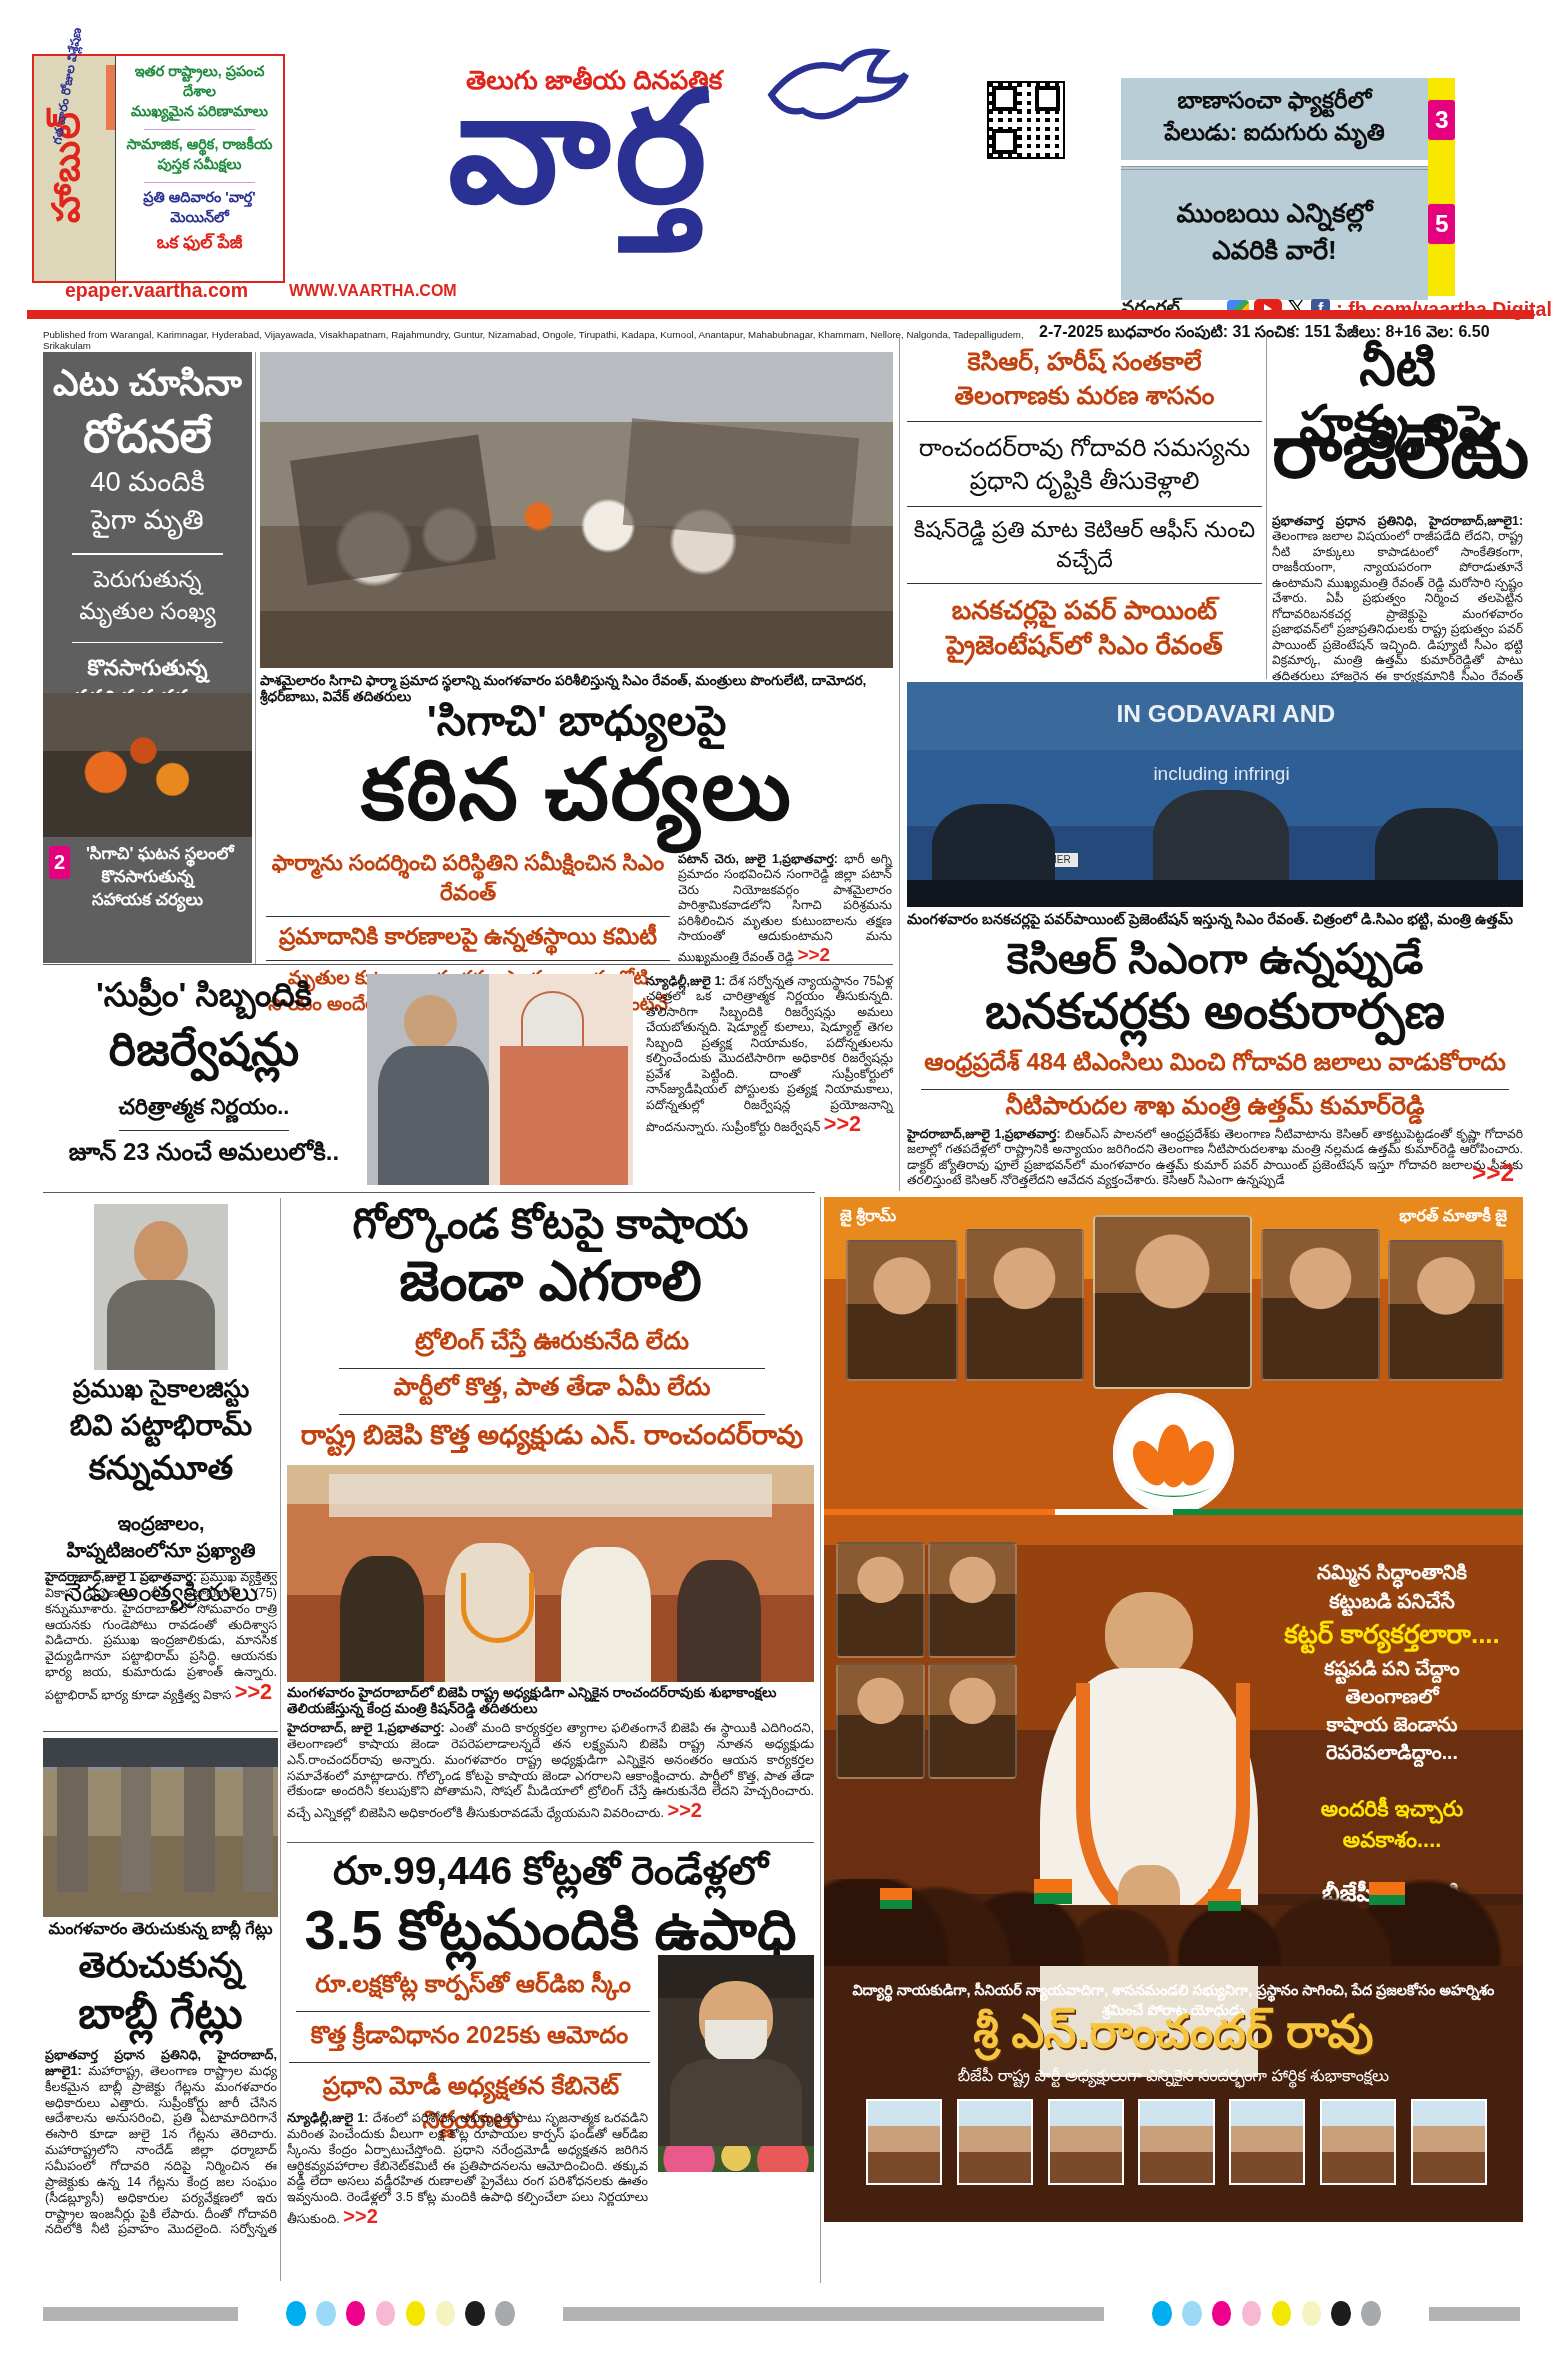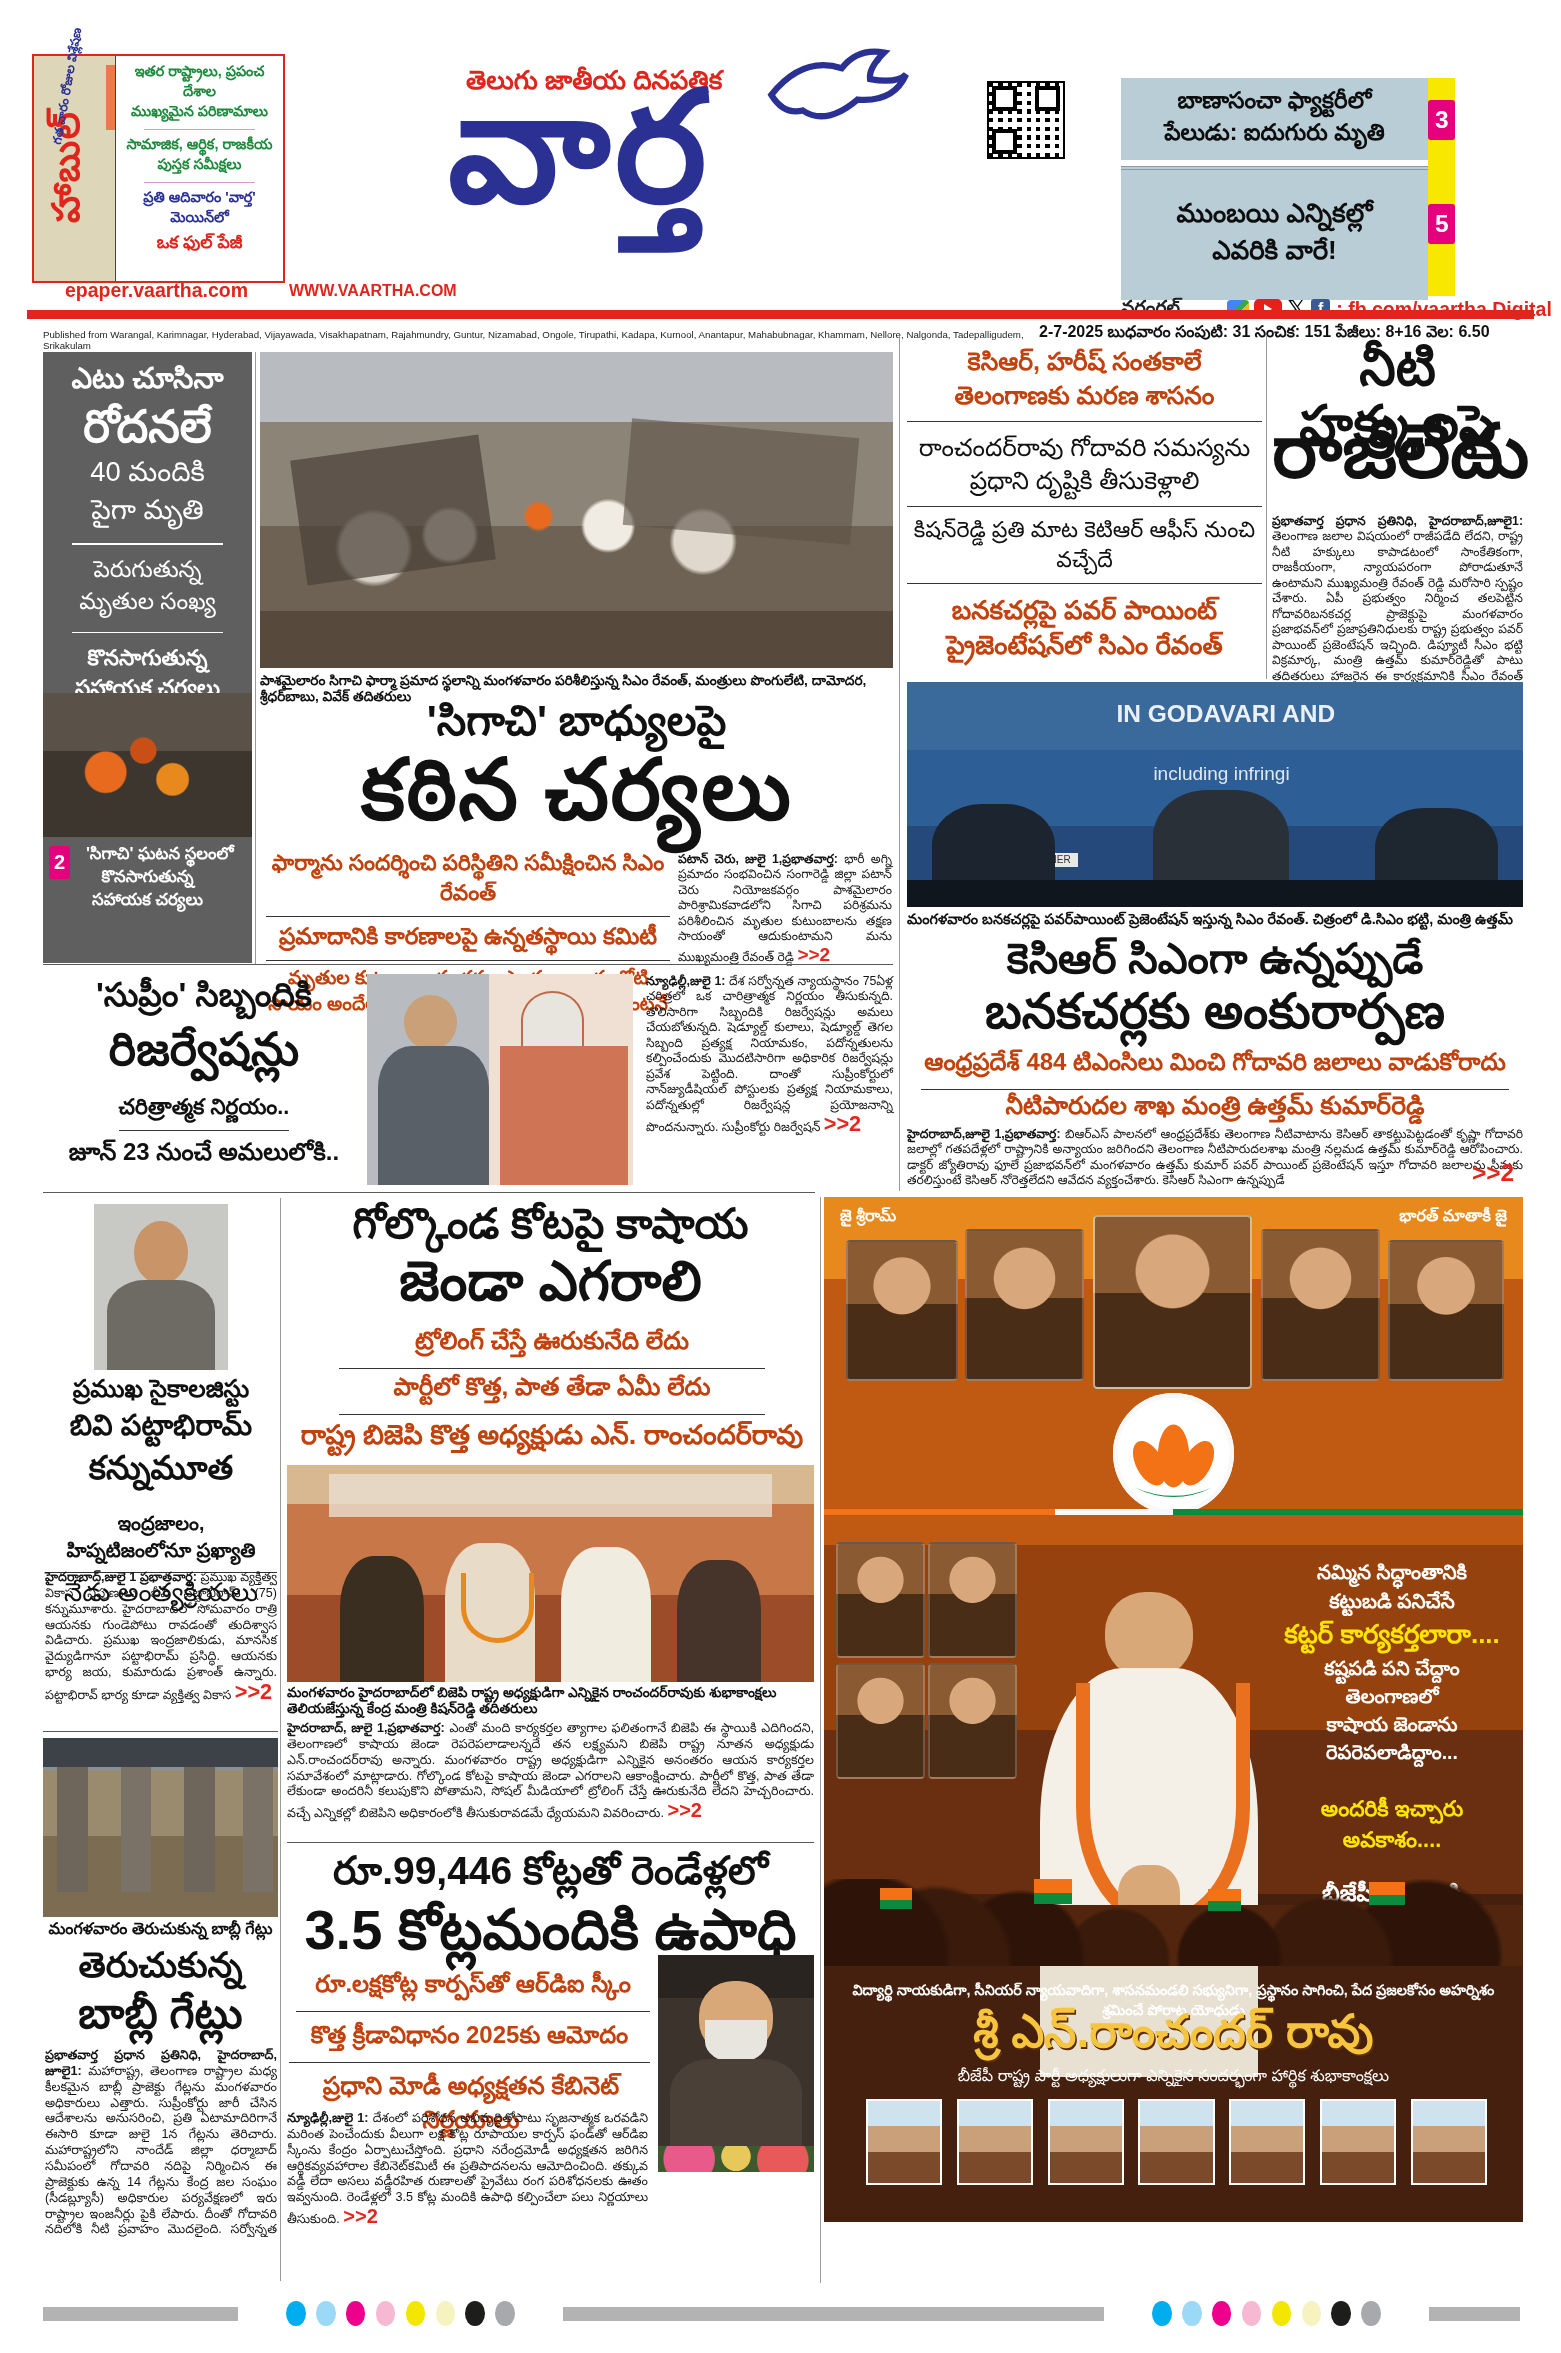--- a/index.html
+++ b/index.html
@@ -97,21 +97,21 @@
     <span style="font-weight:bold;font-size:21.7px;color:#000">𝕏</span>
     <span style="display:inline-block;width:19.5px;height:19.5px;border-radius:2.9px;background:#3b5998;color:#fff;font-weight:bold;text-align:center;font-size:16px;line-height:19.5px">f</span>
     <span class="red b" style="font-size:19.5px">: fb.com/vaartha Digital</span>
   </div>
 
   <div class="abs" style="left:27.4px;top:310px;width:1507px;height:9.4px;background:#e0251c"></div>
   <div class="abs" style="left:43px;top:329px;width:989px;font-size:9.7px;color:#222">Published from Warangal, Karimnagar, Hyderabad, Vijayawada, Visakhapatnam, Rajahmundry, Guntur, Nizamabad, Ongole, Tirupathi, Kadapa, Kurnool, Anantapur, Mahabubnagar, Khammam, Nellore, Nalgonda, Tadepalligudem, Srikakulam</div>
   <div class="abs b" style="left:1039px;top:323px;font-size:16px;color:#111">2-7-2025 బుధవారం సంపుటి: 31 సంచిక: 151  పేజీలు: 8+16  వెల: 6.50</div>
 
   <div class="abs side" style="left:43px;top:352px;width:209px;height:341px;padding-top:10px">
-    <div class="b" style="font-size:29px">ఎటు చూసినా</div>
+    <div class="b" style="font-size:36px">ఎటు చూసినా</div>
     <div class="b" style="font-size:45px;line-height:1.1">రోదనలే</div>
     <div style="font-size:27.4px;margin-top:4.3px">40 మందికి</div>
     <div style="font-size:27.4px">పైగా మృతి</div>
     <div class="sep"></div>
     <div style="font-size:23px">పెరుగుతున్న</div>
     <div style="font-size:23px">మృతుల సంఖ్య</div>
     <div class="sep"></div>
     <div class="b" style="font-size:21.7px">కొనసాగుతున్న</div>
     <div class="b" style="font-size:21.7px">సహాయక చర్యలు</div>
     <div class="sep"></div>

